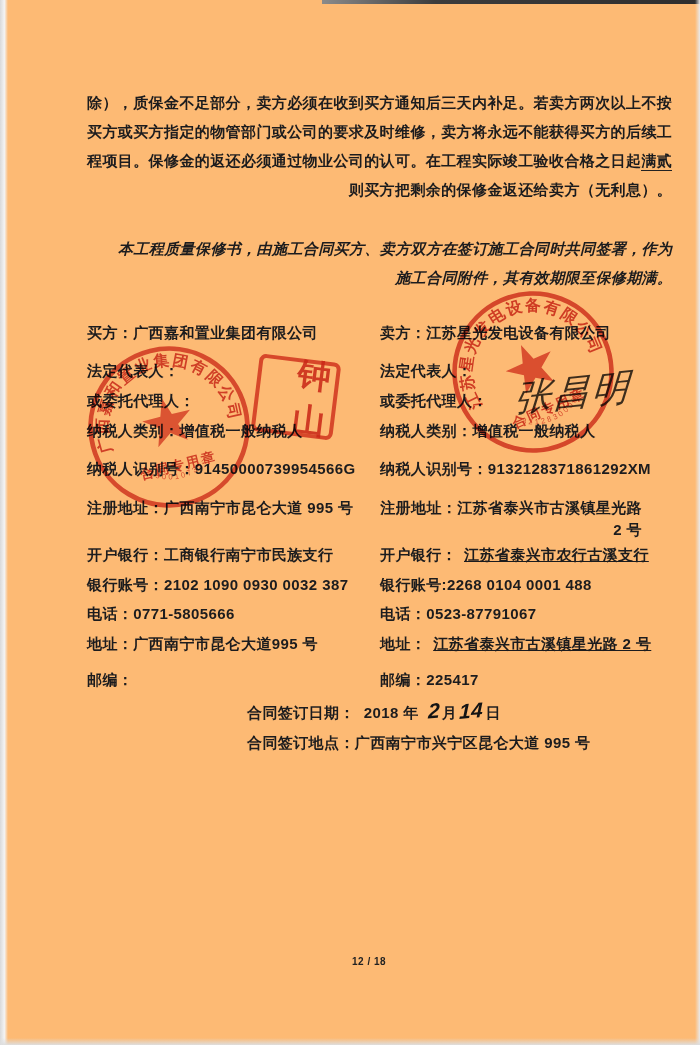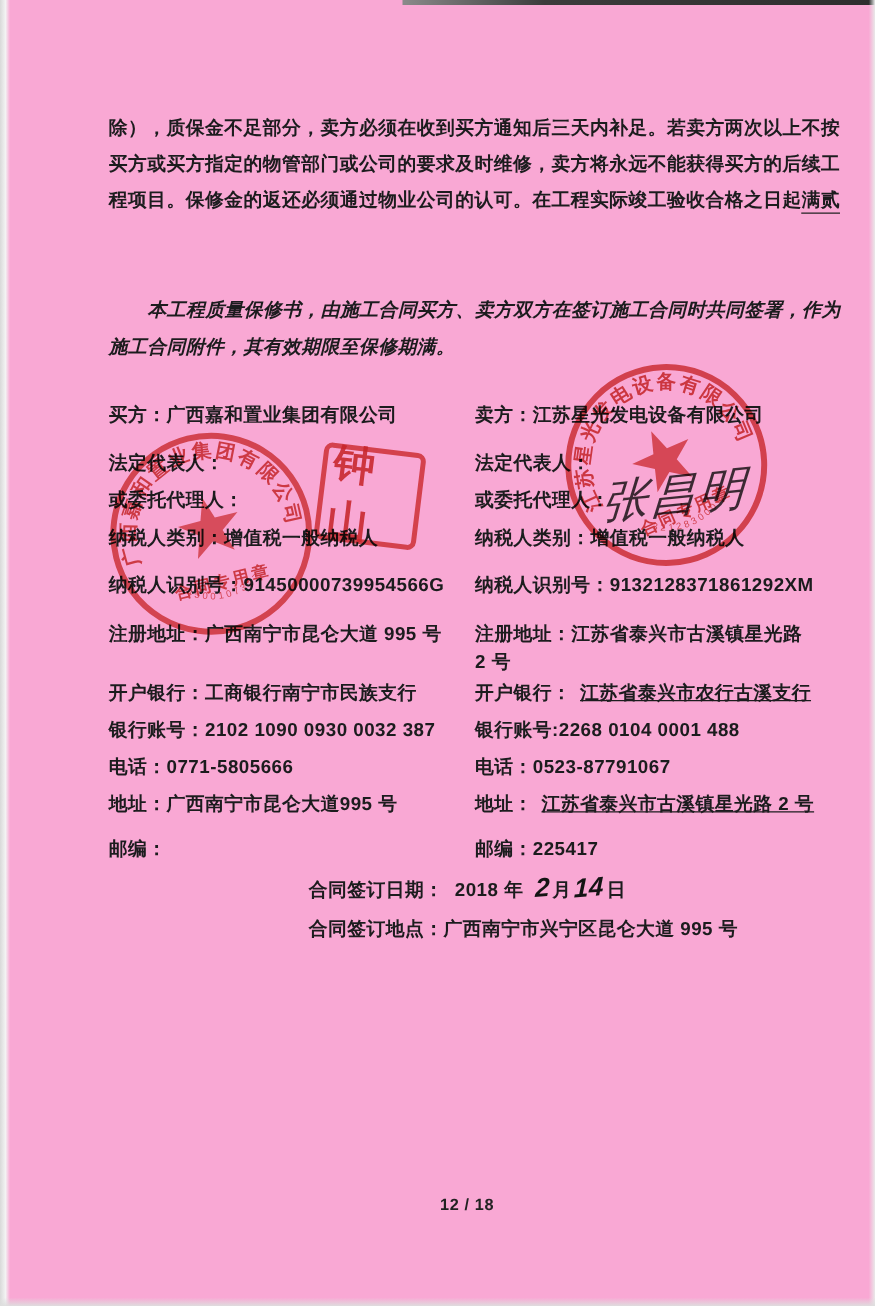--- a/index.html
+++ b/index.html
@@ -1,20 +1,20 @@
 <!DOCTYPE html>
 <html><head>
 <meta charset="utf-8">
 <style>
   * { margin:0; padding:0; box-sizing:border-box; }
   html,body { background:#ffffff; }
   body { font-family:"Liberation Sans","DejaVu Sans",sans-serif; }
   .page {
     position:relative; width:700px; height:1045px; margin:0 auto;
-    background:#f9a8d4; overflow:hidden; color:#1d1d1f;
+    background:#fdba74; overflow:hidden; color:#1d1d1f;text-align:right;
   }
   
   .edge-top-right { position:absolute; left:322px; top:0; width:378px; height:4px;
     background:linear-gradient(to right, #8a8a8a, #3c3c3c 30%, #2e2e2e);
     filter:blur(0.4px); }
   .edge-left { position:absolute; left:0; top:0; width:8px; height:100%;
     background:linear-gradient(to right, #d9d9d9, #f3f3f3 55%, rgba(255,255,255,0)); }
   .edge-right { position:absolute; right:0; top:0; width:5px; height:100%;
     background:linear-gradient(to left, #e9e9e9, rgba(255,255,255,0)); }
   .edge-bottom { position:absolute; left:0; bottom:0; width:100%; height:7px;
@@ -33,21 +33,21 @@
   .col-r { left:380px; }
   .wrapref { white-space:normal; width:262px; }
   .gap { margin-left:7px;text-decoration:underline; }
 
   .sign-date  { position:absolute; left:247px; top:699px; }
   .sign-place { position:absolute; left:247px; top:734px; }
   .hand { display:inline-block; font-size:21px; font-weight:600; font-style:italic;
           transform:rotate(-5deg) skewX(-6deg); color:#141414; margin:0 2px; }
   .spc { margin-left:9px; }
 
-  .footer { position:absolute; left:352px; top:956px; font-size:13px; font-weight:700;
+  .footer { position:absolute; left:352px; top:956px; font-size:10px; font-weight:700;
             letter-spacing:0.5px; color:#222; }
 
   
   .stamp { position:absolute; mix-blend-mode:multiply; opacity:0.93; }
   .stamp-buyer-round  { left:83px;  top:341px; width:172px; height:172px; transform:rotate(-14deg); }
   .stamp-seller-round { left:447px; top:286px; width:172px; height:172px; transform:rotate(-24deg); }
   .stamp-square {
     left:255px; top:358px; width:82px; height:78px; transform:rotate(7deg);
     border:4.5px solid rgba(205,47,40,0.82); border-radius:7px;
     display:flex; align-items:center; justify-content:center;
@@ -67,20 +67,21 @@
 
   <div class="edge-top-right"></div>
   <div class="edge-left"></div>
   <div class="edge-right"></div>
   <div class="edge-bottom"></div>
 
   <div class="clause txt">
     <div class="line">除），质保金不足部分，卖方必须在收到买方通知后三天内补足。若卖方两次以上不按</div>
     <div class="line">买方或买方指定的物管部门或公司的要求及时维修，卖方将永远不能获得买方的后续工</div>
     <div class="line"><span>程项目。保修金的返还必须通过物业公司的认可。在工程实际竣工验收合格之日起</span><span class="u">满贰</span></div>
+    <div class="line">则买方把剩余的保修金返还给卖方（无利息）。</div>
   </div>
 
   <div class="closing txt">
     <div class="line indent">本工程质量保修书，由施工合同买方、卖方双方在签订施工合同时共同签署，作为</div>
     <div class="line">施工合同附件，其有效期限至保修期满。</div>
   </div>
 
   <div class="row col-l txt" style="top:322px"><span>买方：</span><span>广西嘉和置业集团有限公司</span></div>
   <div class="row col-l txt" style="top:360px"><span>法定代表人：</span></div>
   <div class="row col-l txt" style="top:390px"><span>或委托代理人：</span></div>

